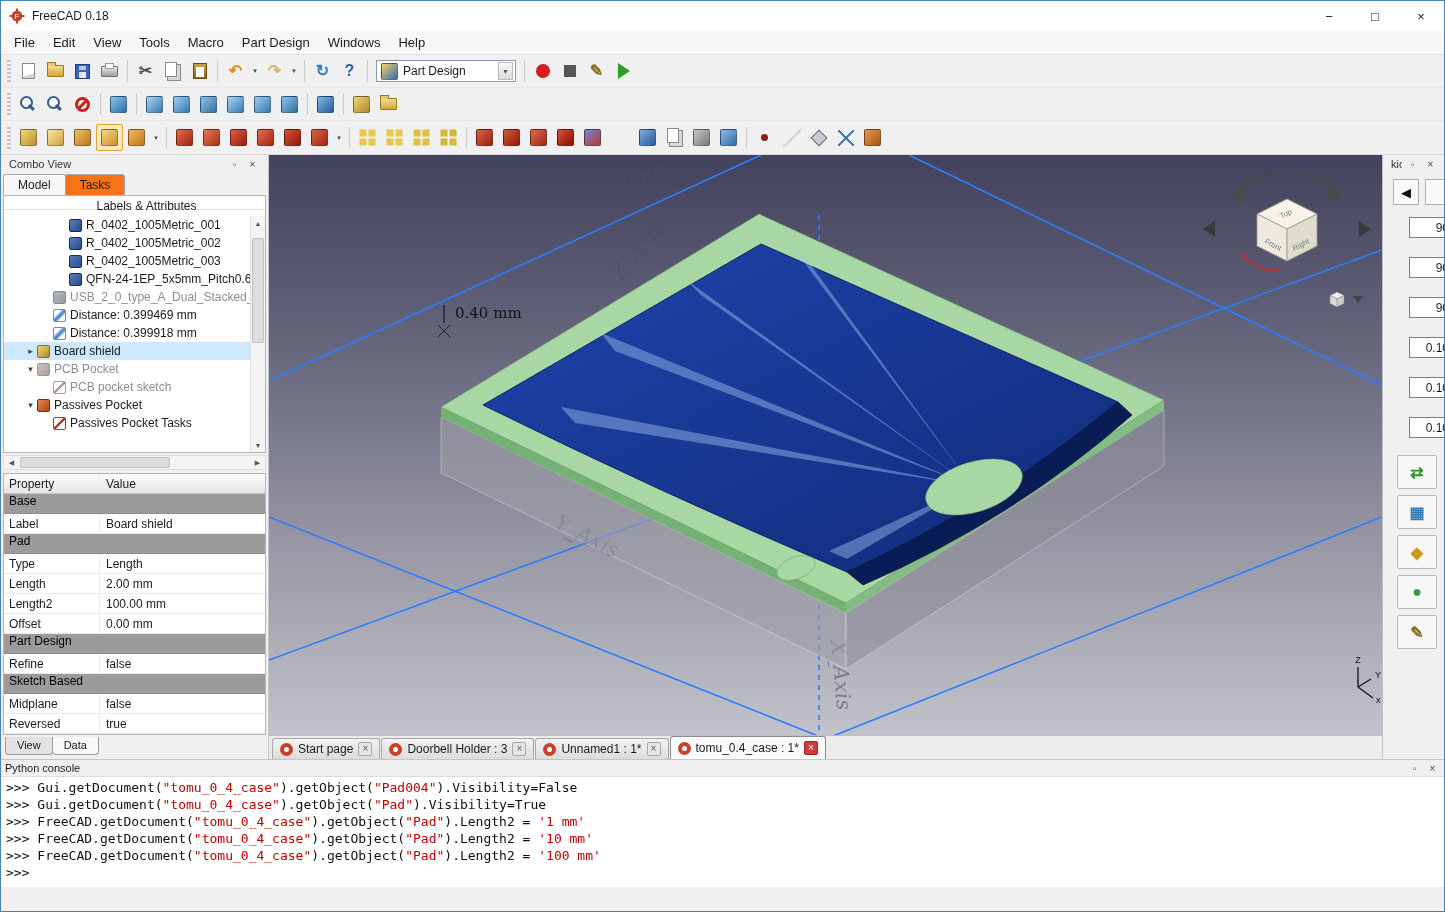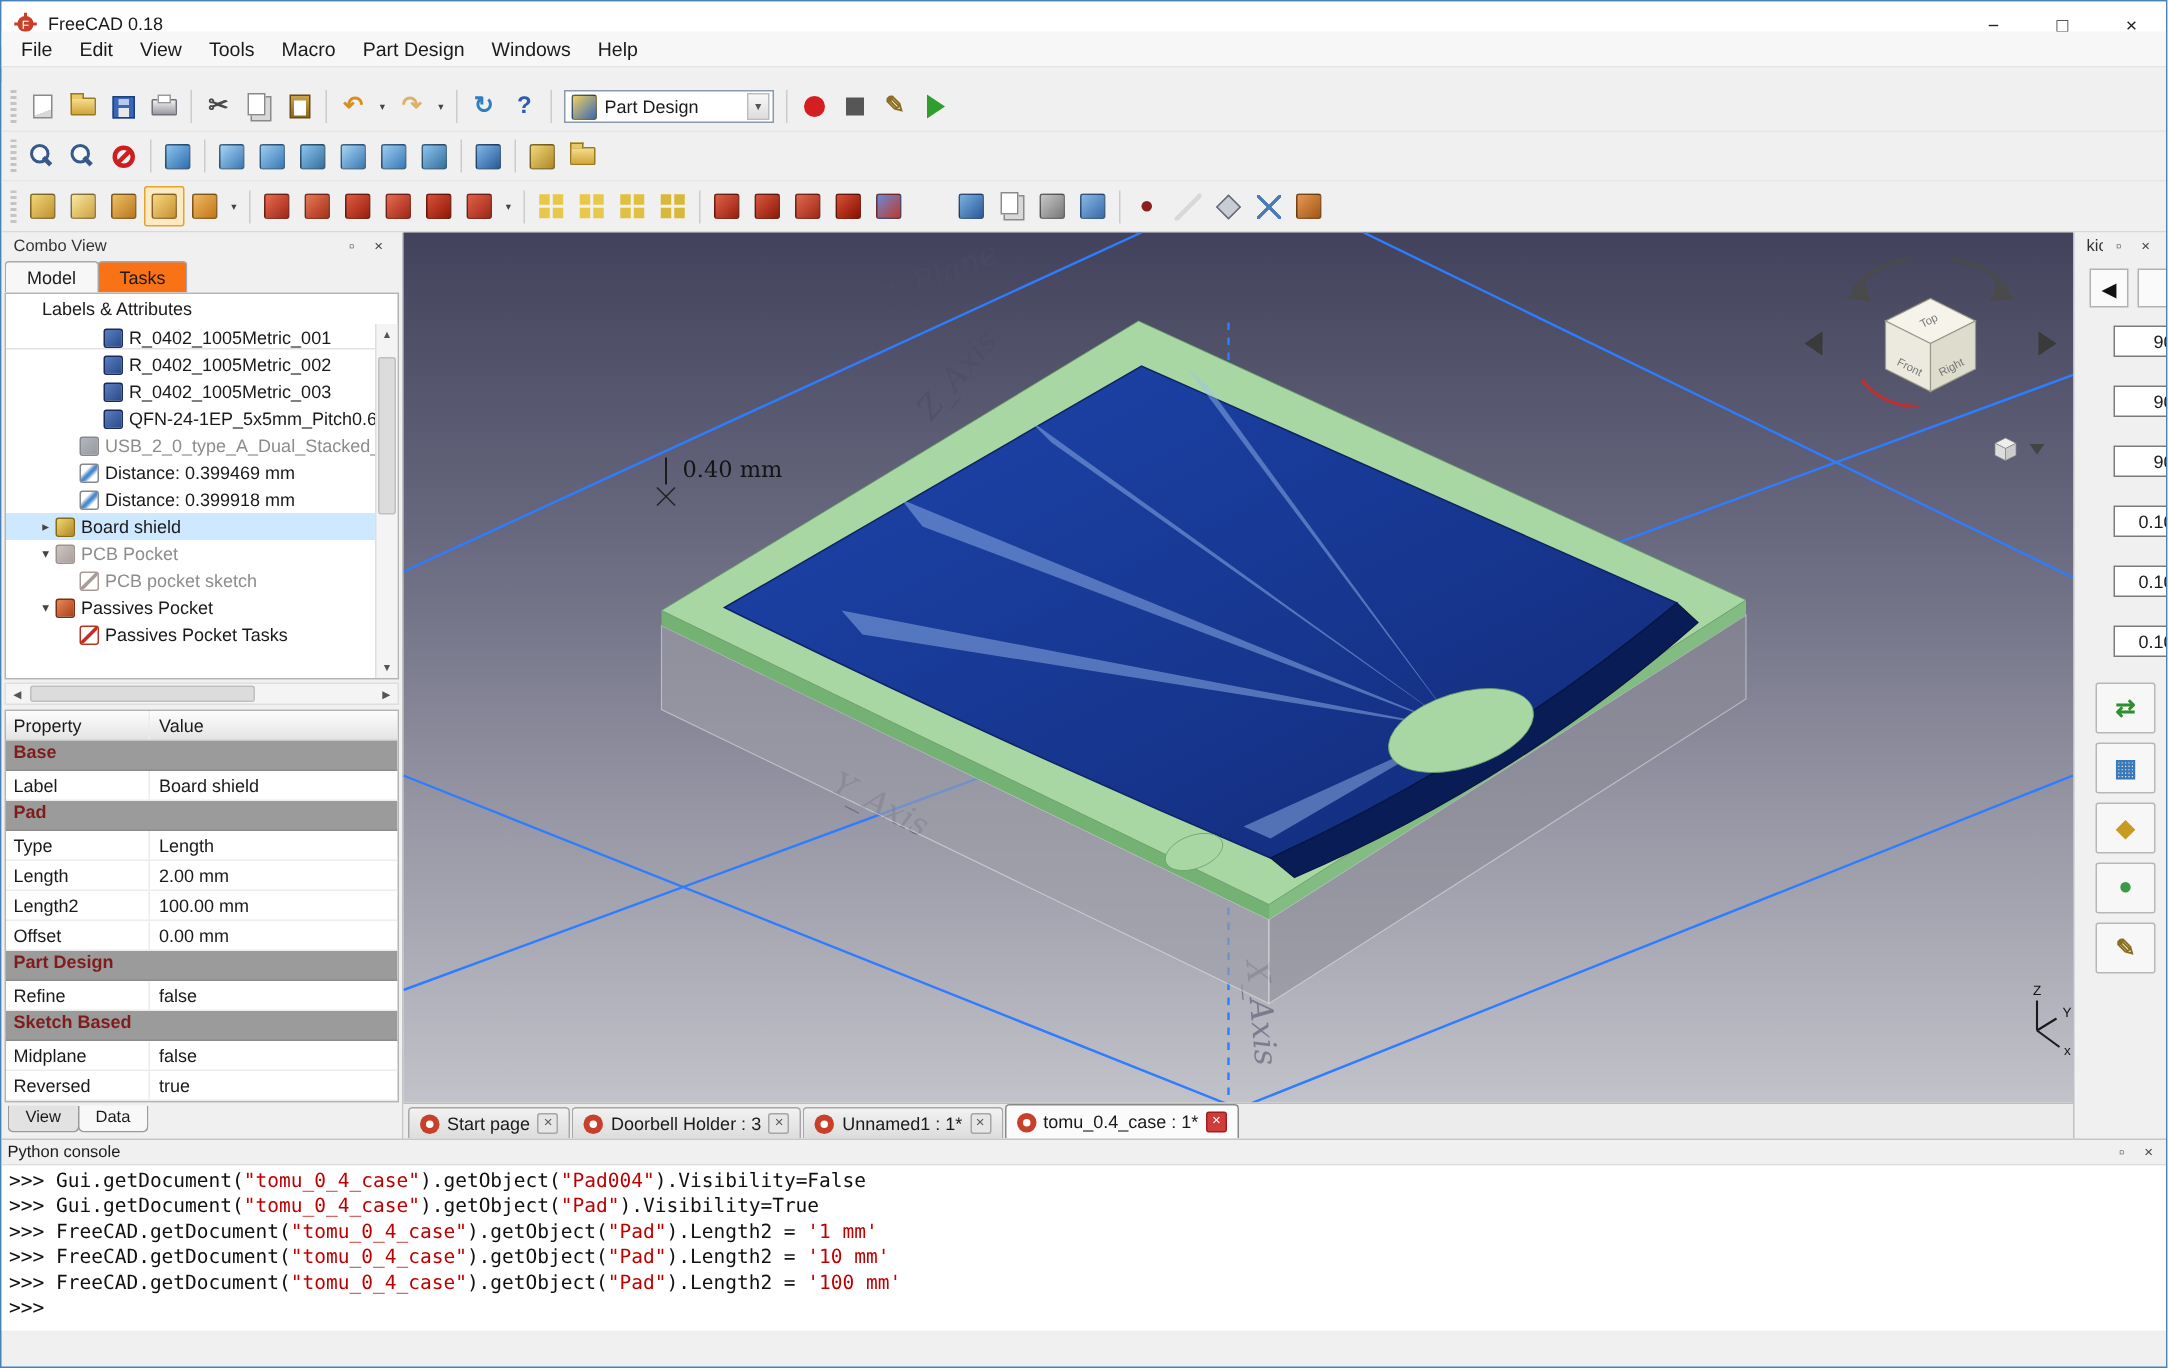--- a/index.html
+++ b/index.html
@@ -8,21 +8,21 @@
        font-family:"Liberation Sans",sans-serif;font-size:12px;color:#1a1a1a;overflow:hidden;}
 
   
   .titlebar{position:absolute;top:0;left:0;right:0;height:30px;background:#fff;display:flex;align-items:center;padding-left:8px;gap:7px;}
   .titlebar .title{font-size:12px;}
   .win-btns{margin-left:auto;display:flex;height:30px;}
   .win-btn{width:46px;height:30px;display:flex;align-items:center;justify-content:center;font-size:13px;color:#222;}
   .app-logo{width:16px;height:16px;flex:none;}
 
   
-  .menubar{position:absolute;top:20px;left:0;right:0;height:24px;background:#f7f7f7;display:flex;align-items:flex-start;padding-left:4px;border-bottom:1px solid #e3e3e3;}
+  .menubar{position:absolute;top:30px;left:0;right:0;height:24px;background:#f7f7f7;display:flex;align-items:flex-start;padding-left:4px;border-bottom:1px solid #e3e3e3;}
   .menu-item{padding:4px 9px;font-size:13px;}
 
   
   .tbrow{position:absolute;left:0;right:0;background:#f0f0f0;display:flex;align-items:center;padding-left:4px;border-bottom:1px solid #e6e6e6;}
   .tb1{top:54px;height:33px;} .tb2{top:87px;height:33px;} .tb3{top:120px;height:34px;border-bottom:1px solid #d8d8d8;}
   .grip{width:4px;height:22px;margin:0 4px 0 2px;background:repeating-linear-gradient(180deg,#c4c4c4 0 2px,transparent 2px 4px);}
   .tbtn{width:27px;height:27px;display:flex;align-items:center;justify-content:center;border:1px solid transparent;border-radius:2px;flex:none;}
   .tbtn.pressed{background:#fdeac2;border-color:#e2a431;}
   .tcaret{width:12px;height:27px;display:flex;align-items:center;justify-content:center;font-size:7px;color:#444;}
   .k-sep{width:1px;height:22px;background:#cccccc;margin:0 4px;flex:none;}
@@ -61,21 +61,21 @@
 
   
   .combo{position:absolute;top:154px;left:0;width:268px;height:604px;background:#f0f0f0;border-right:1px solid #c4c4c4;}
   .panel-head{height:18px;display:flex;align-items:center;padding:0 8px;font-size:11px;color:#333;gap:3px;}
   .panel-head .ph-title{flex:1;white-space:nowrap;overflow:hidden;}
   .panel-btn{width:15px;height:14px;display:flex;align-items:center;justify-content:center;font-size:10px;color:#444;}
   .cv-tabs{position:absolute;top:18px;left:2px;height:22px;display:flex;align-items:flex-end;}
   .cv-tab{padding:3px 14px;border:1px solid #a8a8a8;border-bottom:none;background:#f97316;border-radius:3px 3px 0 0;margin-right:-1px;font-size:12px;}
   .cv-tab.active{background:#f7f7f7;}
   .tree-wrap{position:absolute;top:40px;left:2px;right:2px;height:258px;background:#fff;border:1px solid #b4b4b4;overflow:hidden;}
-  .tree-header{height:37px;line-height:20px;padding-left:24px;border-bottom:1px solid #e2e2e2;font-size:12px;}
+  .tree-header{height:14px;line-height:20px;padding-left:24px;border-bottom:1px solid #e2e2e2;font-size:12px;text-align:center;}
   .tree-body{position:absolute;top:20px;left:0;right:15px;bottom:0;overflow:hidden;}
   .tree-row{display:flex;align-items:center;height:18px;font-size:12px;white-space:nowrap;overflow:hidden;}
   .tree-row.selected{background:#cde8ff;}
   .tree-row.grayed .tree-label{color:#8d8d8d;}
   .tree-row.grayed .ti{filter:grayscale(.8);opacity:.55;}
   .expander{width:13px;font-size:9px;color:#444;text-align:center;flex:none;}
   .ti{width:13px;height:13px;flex:none;margin-right:4px;border-radius:2px;}
   .ti-chip{background:linear-gradient(135deg,#5a7ec0,#2a4a8a);border:1px solid #1a2a5a;}
   .ti-ruler{background:linear-gradient(135deg,#fff 30%,#4a8ad0 48%,#4a8ad0 56%,#fff 72%);border:1px solid #888;}
   .ti-pad{background:linear-gradient(135deg,#f0d870,#b08828);border:1px solid #8a6a18;}
@@ -86,21 +86,21 @@
   .vs-btn{height:14px;font-size:7px;color:#555;display:flex;align-items:center;justify-content:center;}
   .vs-down{position:absolute;bottom:0;left:0;right:0;}
   .vs-thumb{position:absolute;top:22px;left:1px;right:1px;height:105px;background:#dcdcdc;border:1px solid #c0c0c0;border-radius:2px;}
   .hscroll{position:absolute;top:300px;left:2px;right:2px;height:15px;background:#f4f4f4;border:1px solid #dedede;}
   .hs-btn{position:absolute;top:0;width:15px;height:13px;font-size:7px;color:#555;display:flex;align-items:center;justify-content:center;}
   .hs-left{left:0;} .hs-right{right:0;}
   .hs-thumb{position:absolute;left:16px;width:150px;top:1px;bottom:1px;background:#dcdcdc;border:1px solid #c0c0c0;border-radius:2px;}
   .ptable{position:absolute;top:318px;left:2px;right:2px;height:262px;background:#fff;border:1px solid #b4b4b4;overflow:hidden;}
   .prow{display:flex;height:20px;border-bottom:1px solid #ececec;font-size:12px;}
   .prow.phead{background:linear-gradient(#fdfdfd,#e4e4e4);border-bottom:1px solid #c6c6c6;}
-  .prow.section{background:#9b9b9b;color:#7f1d1d;font-weight:bold;padding-left:5px;border-bottom:1px solid #8c8c8c;}
+  .prow.section{background:#9b9b9b;color:#000000;font-weight:normal;padding-left:5px;border-bottom:1px solid #8c8c8c;}
   .pc-l{width:96px;flex:none;padding-left:5px;border-right:1px solid #ececec;overflow:hidden;white-space:nowrap;height:100%;display:flex;align-items:center;}
   .pc-r{padding-left:6px;overflow:hidden;white-space:nowrap;flex:1;height:100%;display:flex;align-items:center;}
   .vd-tabs{position:absolute;top:582px;left:4px;display:flex;font-size:11px;}
   .vd-tab{padding:2px 11px 3px;border:1px solid #9a9a9a;border-top:none;background:#e2e2e2;border-radius:0 0 4px 4px;margin-right:-1px;}
   .vd-tab.active{background:#f8f8f8;}
 
   
   .viewport{position:absolute;top:154px;left:268px;width:1113px;height:580px;
     background:linear-gradient(180deg,#42425c 0%,#68687f 35%,#9898a6 68%,#c2c2ca 100%);}
   .viewport svg{position:absolute;inset:0;}

